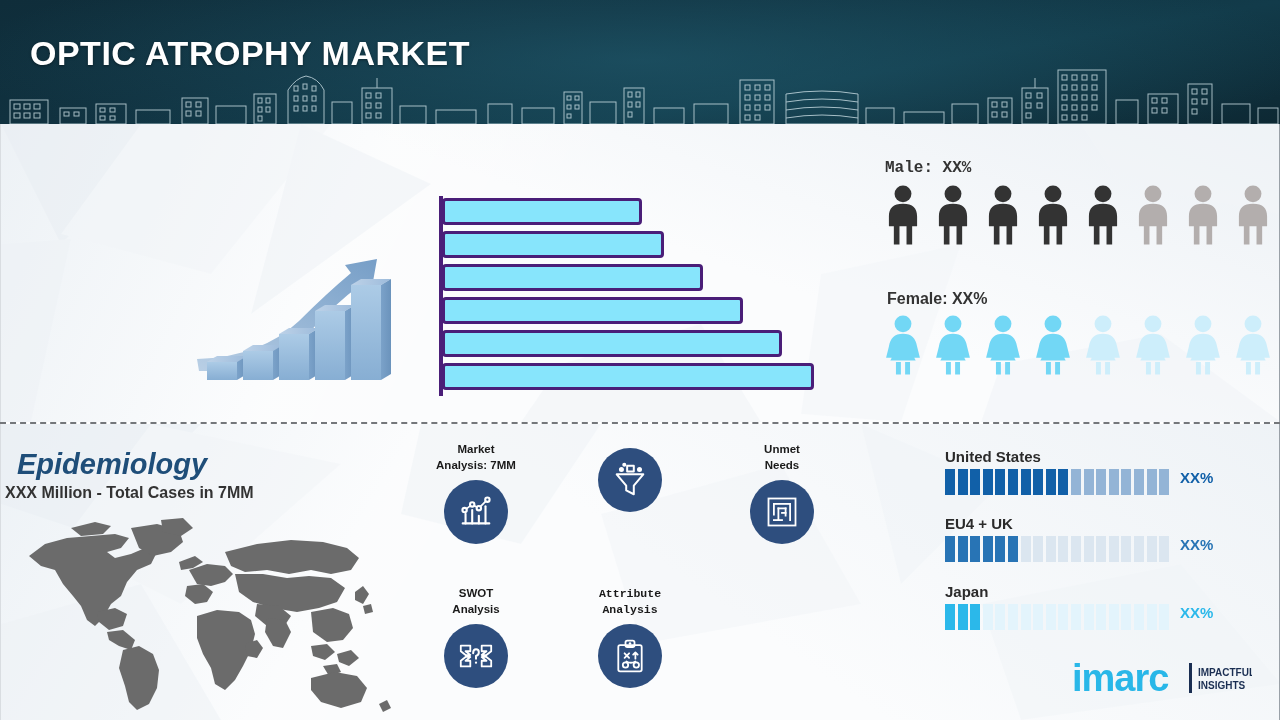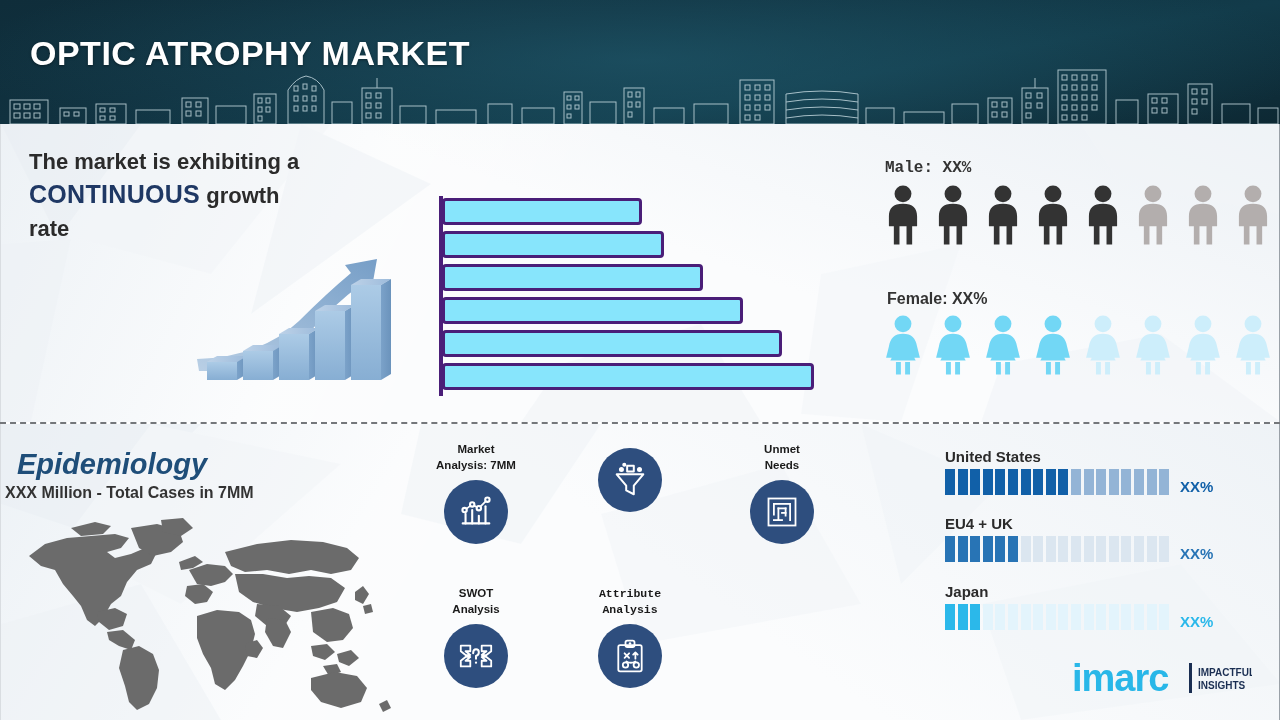--- a/index.html
+++ b/index.html
@@ -112,21 +112,21 @@
   }
   .icon-circle {
     width:64px; height:64px; border-radius:50%;
     background:#2e4e7e; margin:6px auto 0;
     display:flex; align-items:center; justify-content:center;
   }
 
   
   .region-block { position:absolute; width:270px; }
   .region-name { font-size:15px; font-weight:bold; color:#2b2b2b; margin-bottom:4px; }
-  .region-row { display:flex; align-items:flex-end; }
+  .region-row { display:flex; align-items:flex-start; }
   .seg-track { display:flex; gap:2.6px; }
   .seg { width:10px; height:26px; }
   .region-pct { font-size:15px; font-weight:bold; margin-left:11px; }
 
   
   .logo { position:absolute; left:1072px; top:655px; width:180px; height:48px; }
 </style>
 </head>
 <body>
 
@@ -277,26 +277,20 @@
       <polygon points="0,0 180,0 60,120" fill="#e9eef3"></polygon>
       <polygon points="140,0 330,0 210,150 60,110" fill="#f2f5f8"></polygon>
       <polygon points="0,120 70,115 30,298 0,298" fill="#eef2f6"></polygon>
       <polygon points="300,0 430,60 250,190" fill="#eef2f6"></polygon>
       <polygon points="560,240 700,200 760,298 520,298" fill="#f0f3f7"></polygon>
       <polygon points="820,150 960,120 900,298 800,290" fill="#f3f6f9"></polygon>
       <polygon points="1080,0 1280,0 1280,90 1120,60" fill="#f2f5f8"></polygon>
       <polygon points="1000,240 1160,210 1280,298 980,298" fill="#f1f4f8"></polygon>
     </svg>
 
-    <div class="tagline">
-      <span>The market is exhibiting a</span><br>
-      <span class="hl">CONTINUOUS</span>
-      <span>growth</span><br>
-      <span>rate</span>
-    </div>
 
     <svg class="growth-art" viewBox="0 0 200 135">
       <defs>
         <linearGradient id="barTop" x1="0" y1="0" x2="1" y2="0">
           <stop offset="0%" stop-color="#bdd2e8"></stop>
             <stop offset="100%" stop-color="#9dbbdb"></stop>
         </linearGradient>
         <linearGradient id="barFace" x1="0" y1="0" x2="0" y2="1">
           <stop offset="0%" stop-color="#accbe6"></stop>
             <stop offset="100%" stop-color="#87aed3"></stop>

